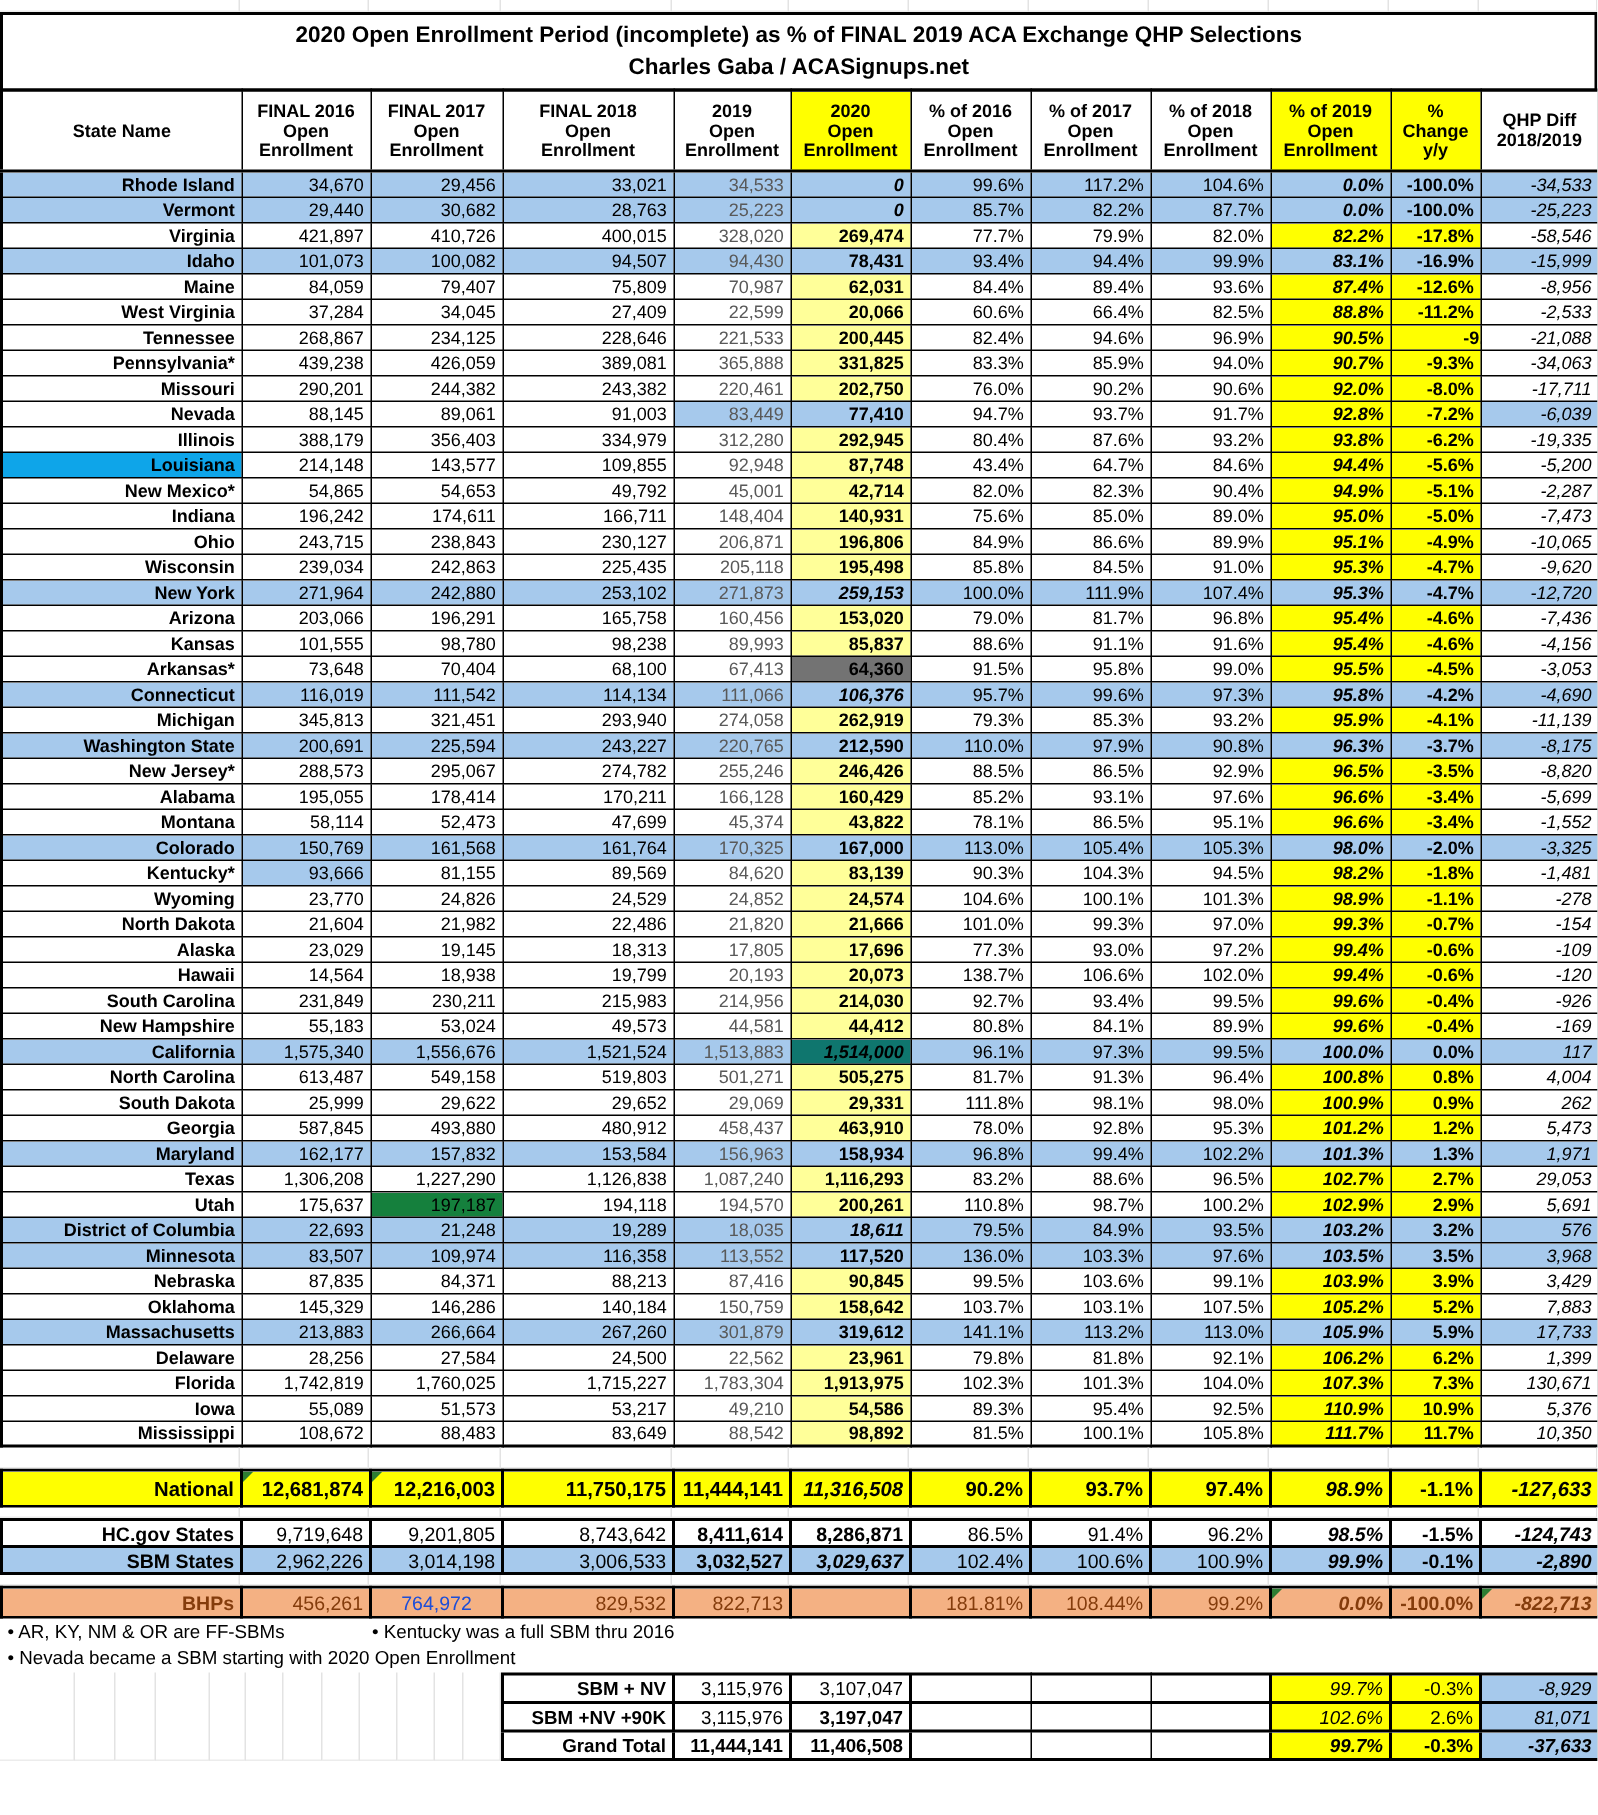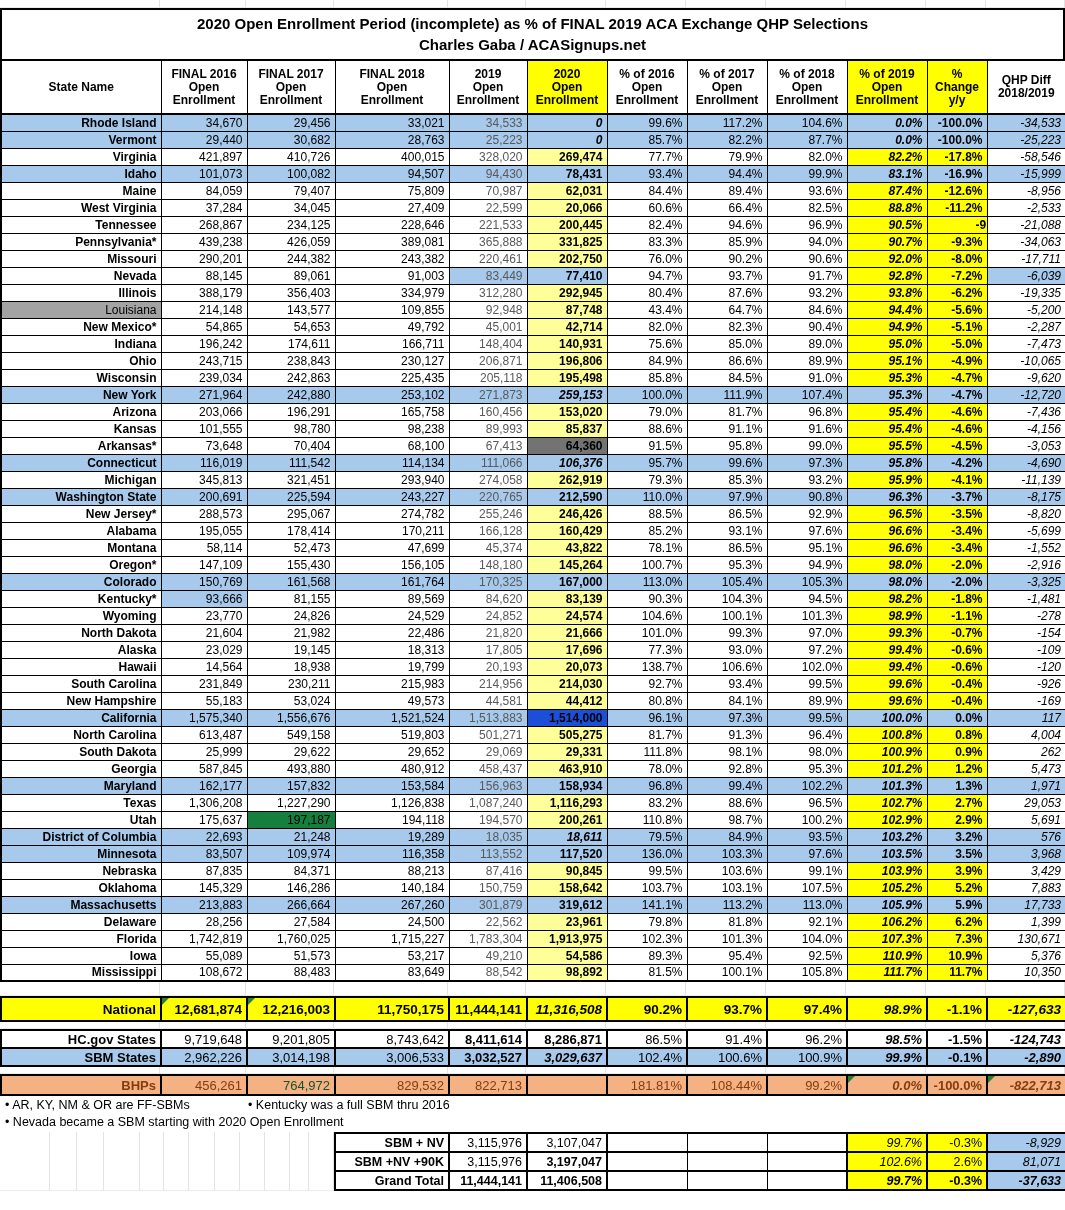--- a/index.html
+++ b/index.html
@@ -245,21 +245,21 @@
           <td style="background: rgb(255, 255, 255); color: rgb(89, 89, 89);">312,280</td>
           <td class="bl2" style="background: rgb(255, 255, 153); font-weight: bold;">292,945</td>
           <td style="background: rgb(255, 255, 255); text-align: right;">80.4%</td>
           <td style="background: rgb(255, 255, 255);">87.6%</td>
           <td style="background: rgb(255, 255, 255);">93.2%</td>
           <td class="bl2" style="background: rgb(255, 255, 0); font-weight: bold; font-style: italic;">93.8%</td>
           <td style="background: rgb(255, 255, 0); font-weight: bold;">-6.2%</td>
           <td class="bl2" style="background: rgb(255, 255, 255); font-style: italic;">-19,335</td>
         </tr>
         <tr>
-          <td style="background: #a3a3a3; font-weight: normal;">Louisiana</td>
+          <td style="background: #0ea5e9; font-weight: bold;">Louisiana</td>
           <td class="bl2" style="background: rgb(255, 255, 255);">214,148</td>
           <td style="background: rgb(255, 255, 255);">143,577</td>
           <td style="background: rgb(255, 255, 255);">109,855</td>
           <td style="background: rgb(255, 255, 255); color: rgb(89, 89, 89);">92,948</td>
           <td class="bl2" style="background: rgb(255, 255, 153); font-weight: bold;">87,748</td>
           <td style="background: rgb(255, 255, 255);">43.4%</td>
           <td style="background: rgb(255, 255, 255);">64.7%</td>
           <td style="background: rgb(255, 255, 255);">84.6%</td>
           <td class="bl2" style="background: rgb(255, 255, 0); font-weight: bold; font-style: italic;">94.4%</td>
           <td style="background: rgb(255, 255, 0); font-weight: bold;">-5.6%</td>
@@ -455,34 +455,20 @@
           <td style="background: rgb(255, 255, 255); color: rgb(89, 89, 89);">45,374</td>
           <td class="bl2" style="background: rgb(255, 255, 153); font-weight: bold;">43,822</td>
           <td style="background: rgb(255, 255, 255);">78.1%</td>
           <td style="background: rgb(255, 255, 255);">86.5%</td>
           <td style="background: rgb(255, 255, 255);">95.1%</td>
           <td class="bl2" style="background: rgb(255, 255, 0); font-weight: bold; font-style: italic;">96.6%</td>
           <td style="background: rgb(255, 255, 0); font-weight: bold;">-3.4%</td>
           <td class="bl2" style="background: rgb(255, 255, 255); font-style: italic;">-1,552</td>
         </tr>
         <tr>
-          <td style="background: rgb(255, 255, 255); font-weight: bold;">Oregon*</td>
-          <td class="bl2" style="background: rgb(255, 255, 255);">147,109</td>
-          <td style="background: rgb(255, 255, 255);">155,430</td>
-          <td style="background: rgb(255, 255, 255);">156,105</td>
-          <td style="background: rgb(255, 255, 255); color: rgb(89, 89, 89);">148,180</td>
-          <td class="bl2" style="background: rgb(255, 255, 153); font-weight: bold;">145,264</td>
-          <td style="background: rgb(255, 255, 255);">100.7%</td>
-          <td style="background: rgb(255, 255, 255);">95.3%</td>
-          <td style="background: rgb(255, 255, 255);">94.9%</td>
-          <td class="bl2" style="background: rgb(255, 255, 0); font-weight: bold; font-style: italic;">98.0%</td>
-          <td style="background: rgb(255, 255, 0); font-weight: bold;">-2.0%</td>
-          <td class="bl2" style="background: rgb(255, 255, 255); font-style: italic;">-2,916</td>
-        </tr>
-        <tr>
           <td style="background: rgb(166, 201, 236); font-weight: bold;">Colorado</td>
           <td class="bl2" style="background: rgb(166, 201, 236);">150,769</td>
           <td style="background: rgb(166, 201, 236);">161,568</td>
           <td style="background: rgb(166, 201, 236);">161,764</td>
           <td style="background: rgb(166, 201, 236); color: rgb(89, 89, 89);">170,325</td>
           <td class="bl2" style="background: rgb(166, 201, 236); font-weight: bold;">167,000</td>
           <td style="background: rgb(166, 201, 236);">113.0%</td>
           <td style="background: rgb(166, 201, 236);">105.4%</td>
           <td style="background: rgb(166, 201, 236);">105.3%</td>
           <td class="bl2" style="background: rgb(166, 201, 236); font-weight: bold; font-style: italic;">98.0%</td>
@@ -586,21 +572,21 @@
           <td class="bl2" style="background: rgb(255, 255, 0); font-weight: bold; font-style: italic;">99.6%</td>
           <td style="background: rgb(255, 255, 0); font-weight: bold;">-0.4%</td>
           <td class="bl2" style="background: rgb(255, 255, 255); font-style: italic;">-169</td>
         </tr>
         <tr>
           <td style="background: rgb(166, 201, 236); font-weight: bold;">California</td>
           <td class="bl2" style="background: rgb(166, 201, 236);">1,575,340</td>
           <td style="background: rgb(166, 201, 236);">1,556,676</td>
           <td style="background: rgb(166, 201, 236);">1,521,524</td>
           <td style="background: rgb(166, 201, 236); color: rgb(89, 89, 89);">1,513,883</td>
-          <td class="bl2" style="background: #1d4ed8; font-weight: bold; ">1,514,000</td>
+          <td class="bl2" style="background: #0f766e; font-weight: bold; font-style: italic;">1,514,000</td>
           <td style="background: rgb(166, 201, 236);">96.1%</td>
           <td style="background: rgb(166, 201, 236);">97.3%</td>
           <td style="background: rgb(166, 201, 236);">99.5%</td>
           <td class="bl2" style="background: rgb(166, 201, 236); font-weight: bold; font-style: italic;">100.0%</td>
           <td style="background: rgb(166, 201, 236); font-weight: bold;">0.0%</td>
           <td class="bl2" style="background: rgb(166, 201, 236); font-style: italic;">117</td>
         </tr>
         <tr>
           <td style="background: rgb(255, 255, 255); font-weight: bold;">North Carolina</td>
           <td class="bl2" style="background: rgb(255, 255, 255);">613,487</td>
@@ -948,21 +934,21 @@
         <col style="width: 80px;">
         <col style="width: 80px;">
         <col style="width: 80px;">
         <col style="width: 60px;">
         <col style="width: 79px;">
       </colgroup>
     <tbody>
         <tr id="row-bhp" style="height:20px;">
           <td style="background: rgb(244, 177, 131); color: rgb(132, 60, 12);">BHPs</td>
           <td style="background: rgb(244, 177, 131); color: rgb(132, 60, 12); font-weight: normal;">456,261</td>
-          <td style="background: rgb(244, 177, 131); color: #14532d; font-weight: normal;">764,972</td>
+          <td style="background: rgb(244, 177, 131); color: #1d4ed8; font-weight: normal; text-align: center;">764,972</td>
           <td style="background: rgb(244, 177, 131); color: rgb(132, 60, 12); font-weight: normal;">829,532</td>
           <td style="background: rgb(244, 177, 131); color: rgb(132, 60, 12); font-weight: normal;">822,713</td>
           <td style="background: rgb(244, 177, 131); color: rgb(132, 60, 12);"></td>
           <td style="background: rgb(244, 177, 131); color: rgb(132, 60, 12); font-weight: normal;">181.81%</td>
           <td style="background: rgb(244, 177, 131); color: rgb(132, 60, 12); font-weight: normal;">108.44%</td>
           <td style="background: rgb(244, 177, 131); color: rgb(132, 60, 12); font-weight: normal;">99.2%</td>
           <td style="background: rgb(244, 177, 131); color: rgb(132, 60, 12); font-style: italic;">0.0%<span class="tri"></span></td>
           <td style="background: rgb(244, 177, 131); color: rgb(132, 60, 12);">-100.0%</td>
           <td style="background: rgb(244, 177, 131); color: rgb(132, 60, 12); font-style: italic;">-822,713<span class="tri"></span></td>
         </tr>

